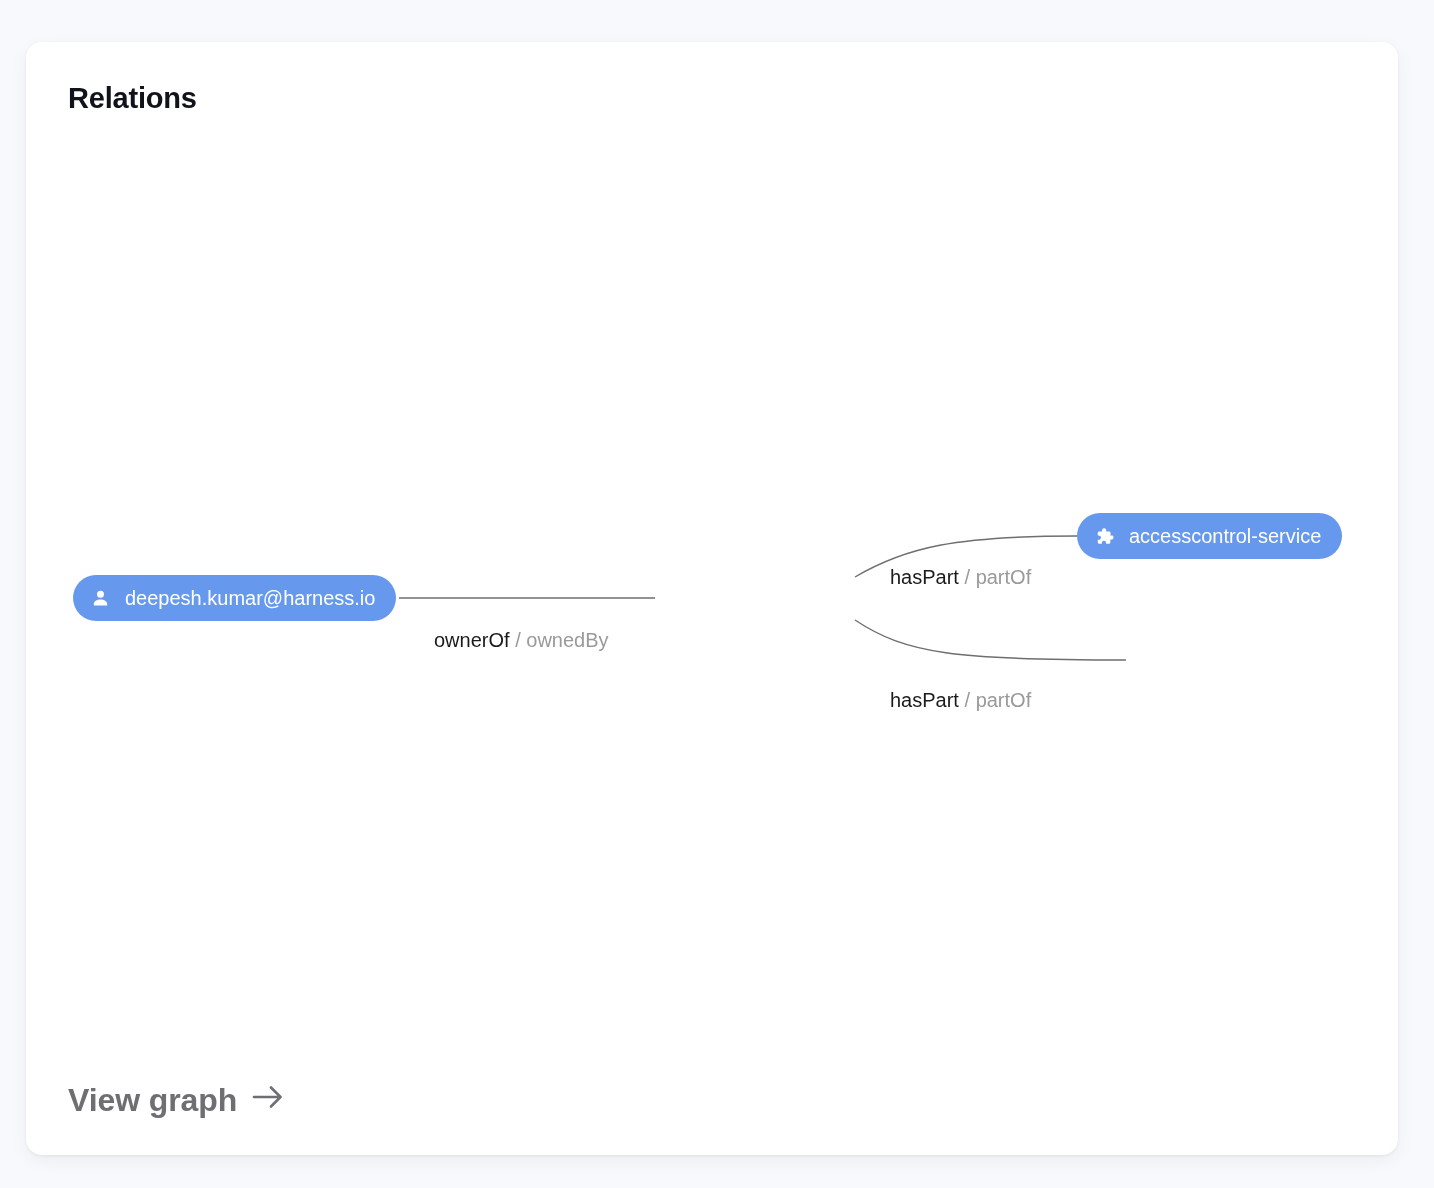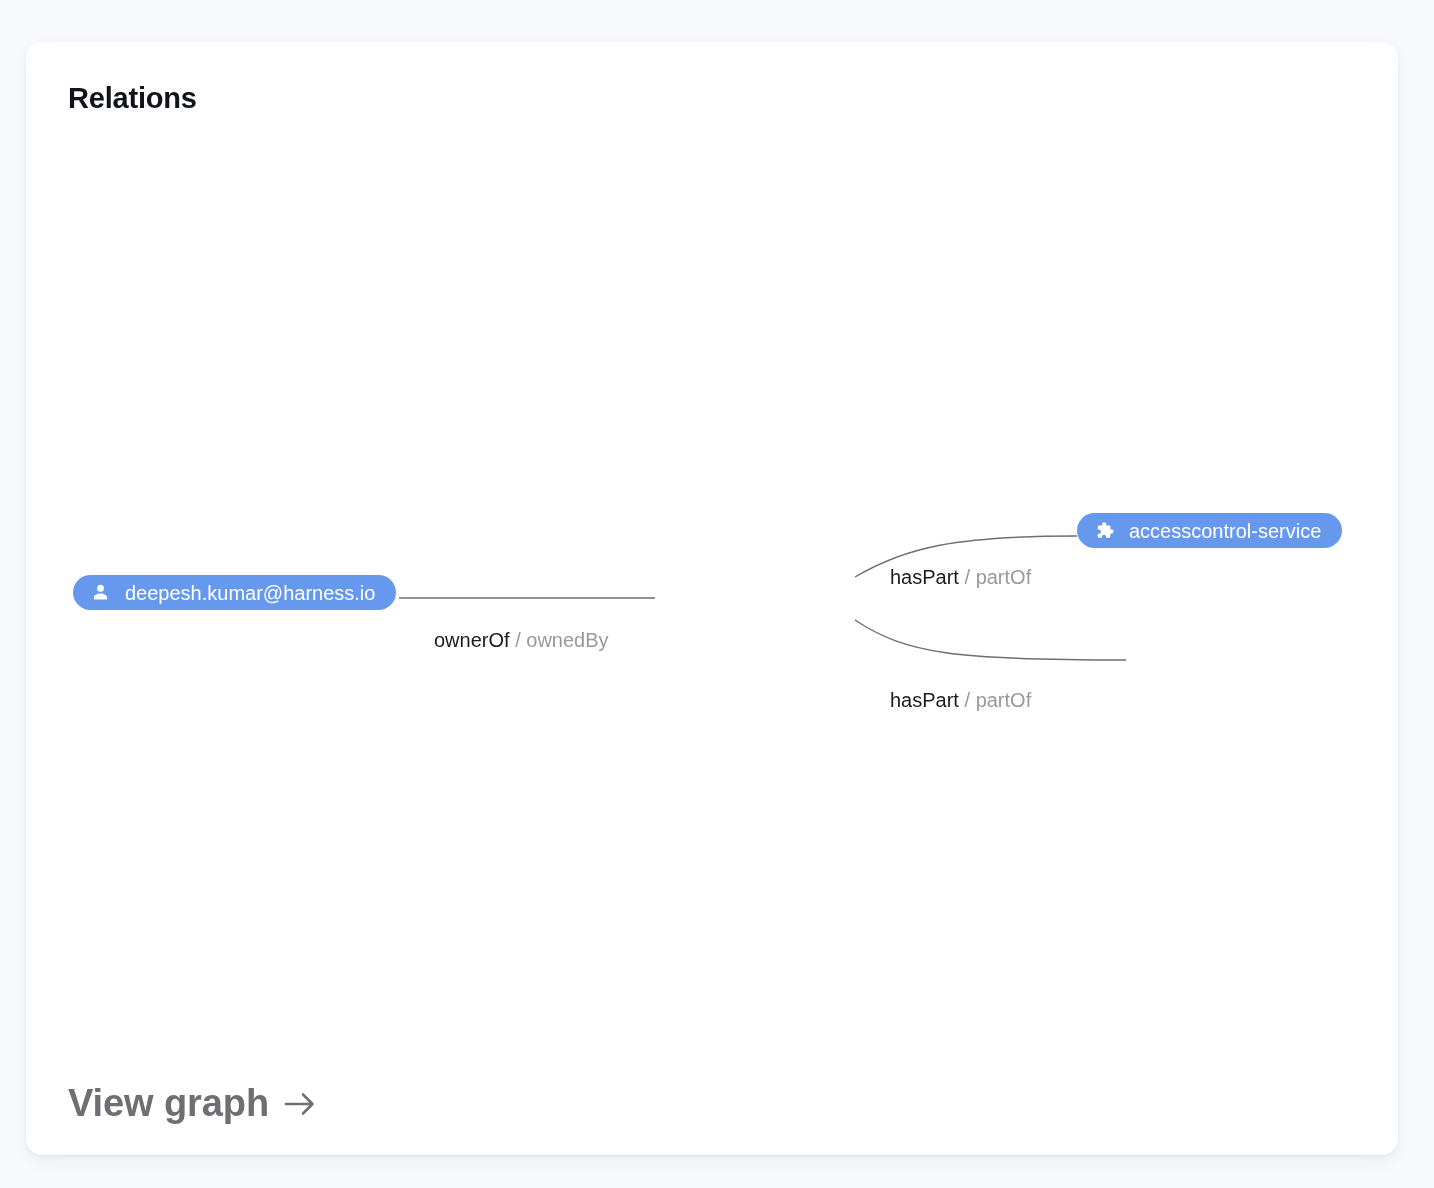--- a/index.html
+++ b/index.html
@@ -57,21 +57,21 @@
     top: 0;
     width: 1372px;
     height: 1113px;
     pointer-events: none;
   }
 
   .node {
     position: absolute;
     display: flex;
     align-items: center;
-    height: 35px;
+    height: 46px;
     border-radius: 23px;
     padding: 0 21px 0 16px;
     white-space: nowrap;
   }
   .node .nicon {
     display: inline-flex;
     align-items: center;
     justify-content: center;
     width: 22px;
     height: 22px;
@@ -109,23 +109,23 @@
   .label-owner   { left: 408px; top: 588px; }
   .label-haspart-top { left: 864px; top: 525px; }
   .label-haspart-bot { left: 864px; top: 648px; }
 
   
   .view-graph {
     position: absolute;
     left: 42px;
     top: 1040px;
     display: inline-flex;
-    align-items: center;
+    align-items: flex-start;
     gap: 14px;
-    font-size: 38px;
+    font-size: 32px;
     font-weight: 700;
     color: #6e6e73;
     letter-spacing: -0.1px;
     cursor: pointer;
     user-select: none;
   }
   .view-graph .arrow {
     display: inline-flex;
     align-items: center;
     justify-content: center;

